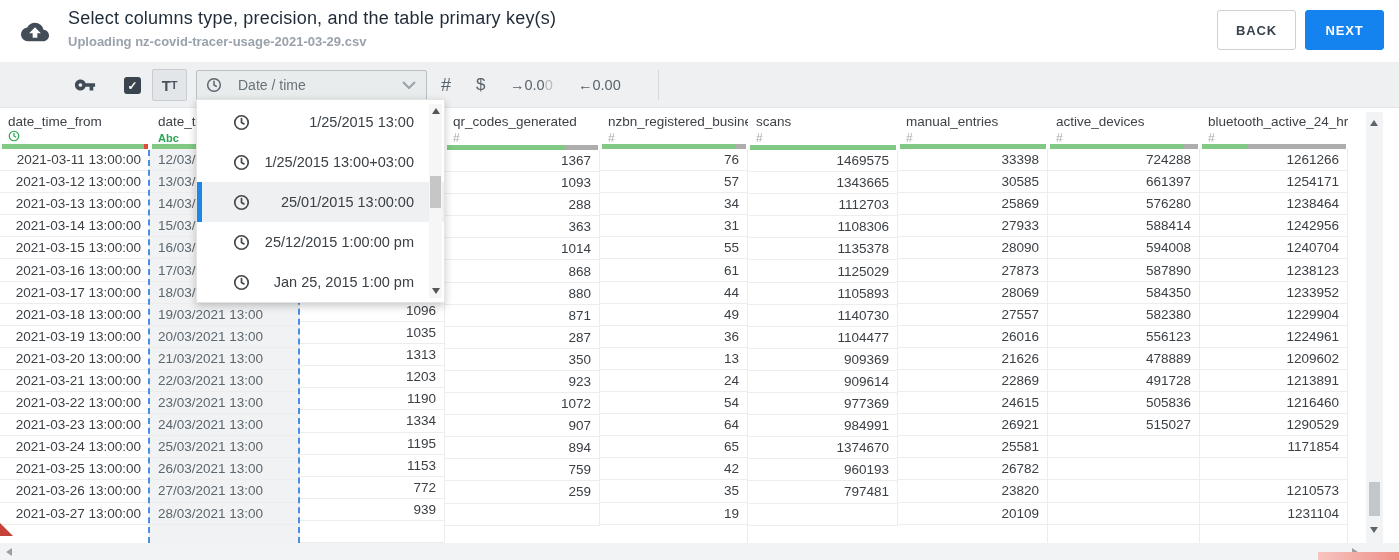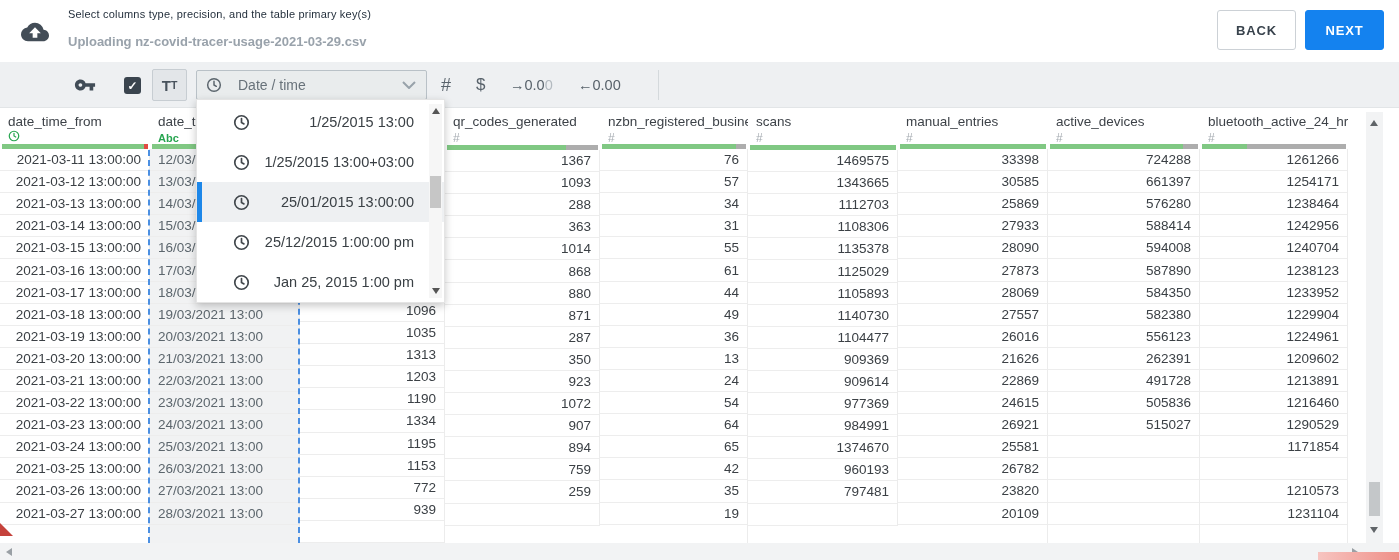--- a/index.html
+++ b/index.html
@@ -2,21 +2,21 @@
 <html><head>
 <meta charset="utf-8">
 <style>
   html,body{margin:0;padding:0;background:#fff;}
   #app{position:relative;width:1399px;height:560px;overflow:hidden;background:#fff;
        font-family:"Liberation Sans",sans-serif;color:#3b4045;}
 
   
   .hdr{position:absolute;left:0;top:0;width:1399px;height:62px;background:#fff;}
   .cloud{position:absolute;left:21px;top:18px;width:28px;height:28px;}
-  .title{position:absolute;left:68px;top:8px;font-size:11px;font-weight:500;color:#1f2b38;letter-spacing:.2px;}
+  .title{position:absolute;left:68px;top:8px;font-size:18px;font-weight:500;color:#1f2b38;letter-spacing:.2px;}
   .subtitle{position:absolute;left:68px;top:34px;font-size:13px;font-weight:bold;color:#99a2ab;}
   .btn{position:absolute;top:10px;height:40px;border-radius:3px;font-size:13px;font-weight:bold;
        letter-spacing:.8px;cursor:pointer;font-family:"Liberation Sans",sans-serif;}
   .btn.back{left:1217px;width:79px;background:#fff;border:1px solid #ccd1d6;color:#39434d;}
   .btn.next{left:1305px;width:79px;background:#1482ef;border:1px solid #1482ef;color:#fff;}
 
   
   .tbar{position:absolute;left:0;top:62px;width:1399px;height:46px;background:#eef0f2;border-bottom:1px solid #e2e5e7;box-sizing:border-box;}
   .key{position:absolute;left:74px;top:74px;width:22px;height:22px;}
   .cbx{position:absolute;left:124px;top:77px;width:17px;height:17px;background:#3a444e;border-radius:3px;
@@ -370,21 +370,21 @@
      <div class="col-cells">
           <div class="cell">724288</div>
           <div class="cell">661397</div>
           <div class="cell">576280</div>
           <div class="cell">588414</div>
           <div class="cell">594008</div>
           <div class="cell">587890</div>
           <div class="cell">584350</div>
           <div class="cell">582380</div>
           <div class="cell">556123</div>
-          <div class="cell">262391</div>
+          <div class="cell">478889</div>
           <div class="cell">491728</div>
           <div class="cell">505836</div>
           <div class="cell">515027</div>
           <div class="cell"></div>
           <div class="cell"></div>
           <div class="cell"></div>
           <div class="cell"></div>
           <div class="cell"></div>
         </div>
       </div>

